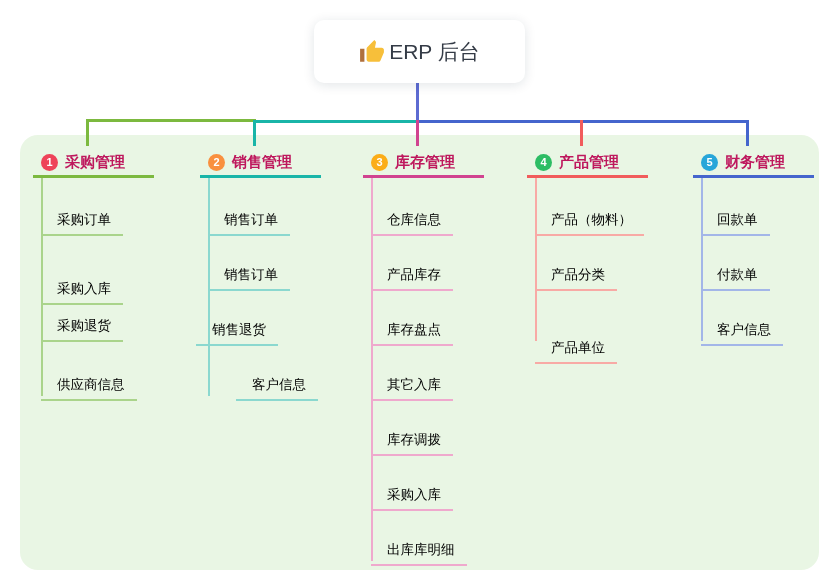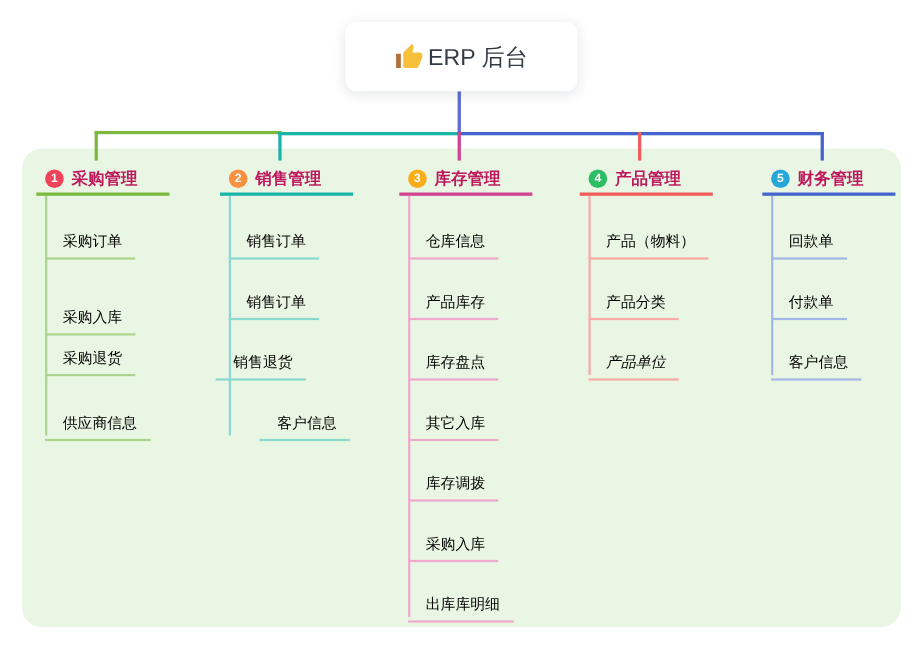--- a/index.html
+++ b/index.html
@@ -94,21 +94,21 @@
       <div class="child-row" style="left: 371px; top: 424px; border-bottom: 2px solid rgb(239, 169, 205);">库存调拨</div>
       <div class="child-row" style="left: 371px; top: 479px; border-bottom: 2px solid rgb(239, 169, 205);">采购入库</div>
       <div class="child-row" style="left: 371px; top: 534px; border-bottom: 2px solid rgb(239, 169, 205);">出库库明细</div>
       <div class="branch-header" style="left: 527px; width: 113px; height: 25px; border-bottom: 3px solid rgb(241, 92, 92);">
         <span class="badge" style="background: rgb(45, 189, 100);">4</span>
         <span class="branch-label">产品管理</span>
       </div>
       <div class="child-vline" style="left: 535px; top: 178px; height: 163px; background: rgb(248, 170, 165);"></div>
       <div class="child-row" style="left: 535px; top: 204px; border-bottom: 2px solid rgb(248, 170, 165);">产品（物料）</div>
       <div class="child-row" style="left: 535px; top: 259px; border-bottom: 2px solid rgb(248, 170, 165);">产品分类</div>
-      <div class="child-row" style="left: 535px; top: 314px; border-bottom: 2px solid rgb(248, 170, 165); font-style: italic;">产品单位</div>
+      <div class="child-row" style="left: 535px; top: 332px; border-bottom: 2px solid rgb(248, 170, 165);">产品单位</div>
       <div class="branch-header" style="left: 693px; width: 113px; height: 25px; border-bottom: 3px solid rgb(69, 101, 205);">
         <span class="badge" style="background: rgb(39, 166, 217);">5</span>
         <span class="branch-label">财务管理</span>
       </div>
       <div class="child-vline" style="left: 701px; top: 178px; height: 163px; background: rgb(163, 182, 232);"></div>
       <div class="child-row" style="left: 701px; top: 204px; border-bottom: 2px solid rgb(163, 182, 232);">回款单</div>
       <div class="child-row" style="left: 701px; top: 259px; border-bottom: 2px solid rgb(163, 182, 232);">付款单</div>
       <div class="child-row" style="left: 701px; top: 314px; border-bottom: 2px solid rgb(163, 182, 232);">客户信息</div>
     </div>
 </div>

